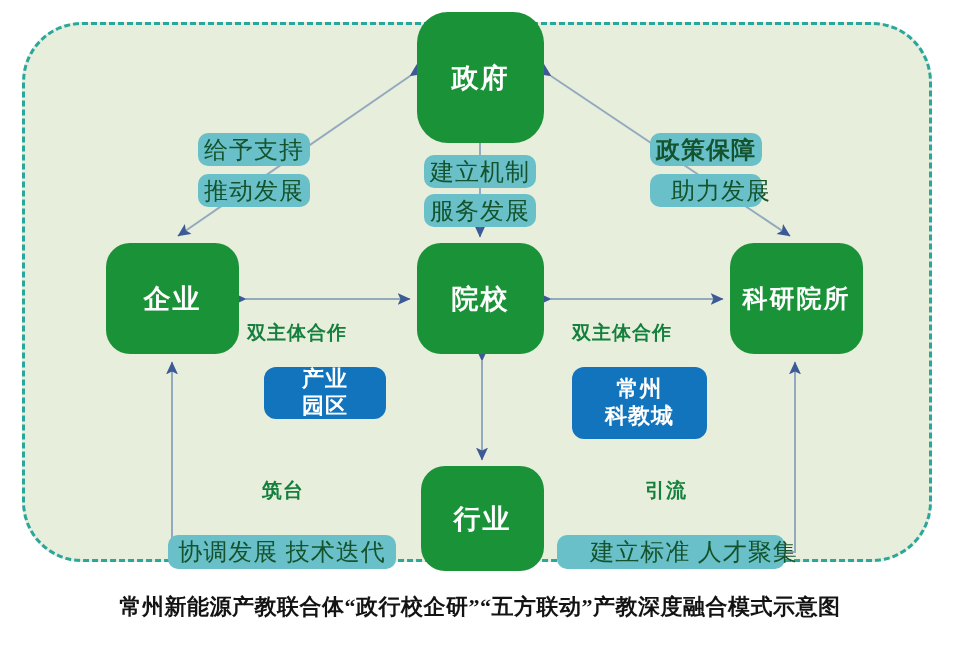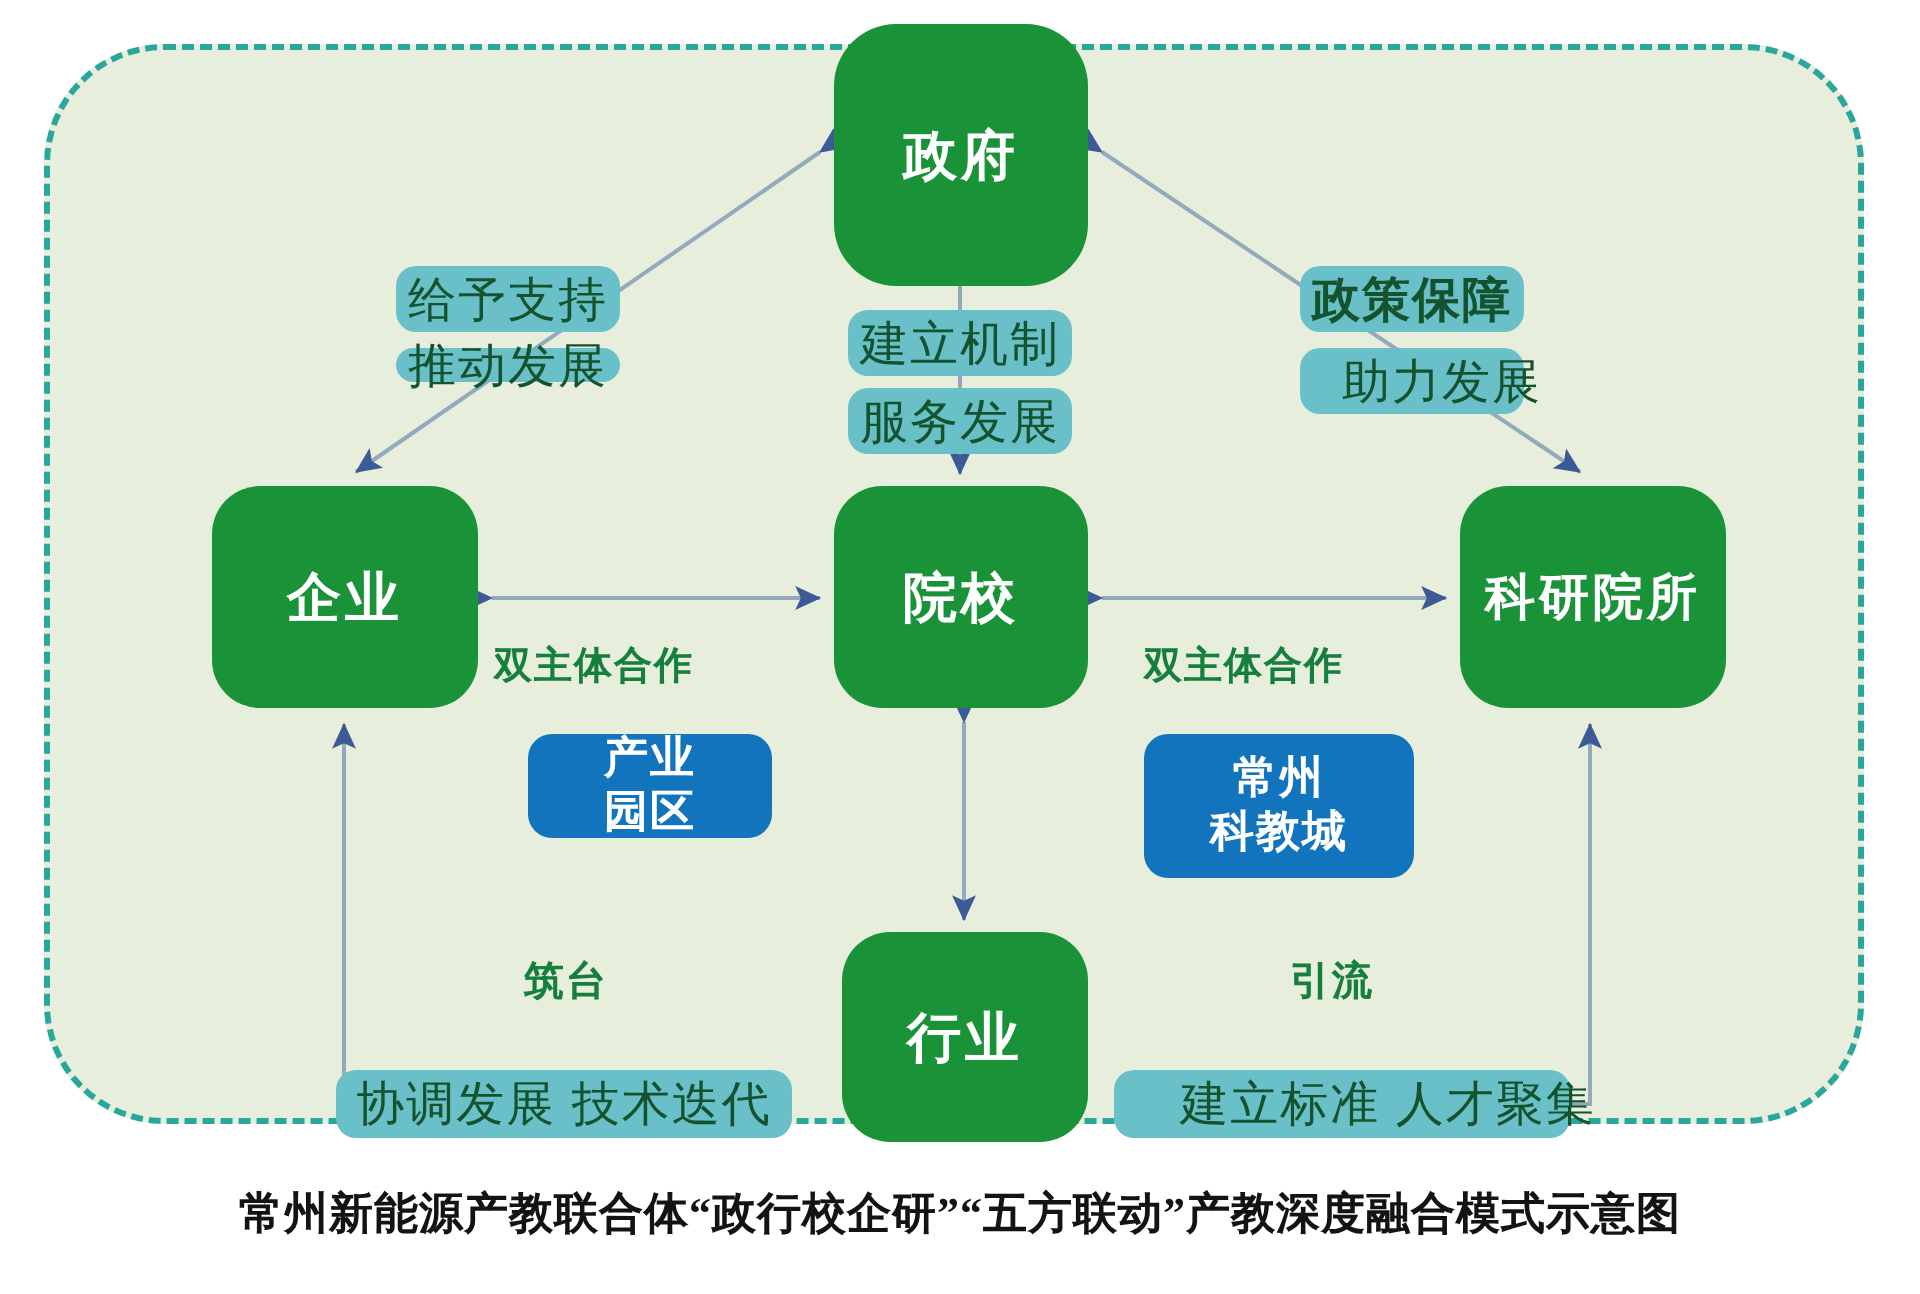--- a/index.html
+++ b/index.html
@@ -94,21 +94,21 @@
     font-weight: normal;
     display: flex;
     align-items: center;
     justify-content: center;
     text-align: center;
     letter-spacing: 1px;
     box-sizing: border-box;
     white-space: nowrap;
   }
   #pill-l1 { left: 198px; top: 133px; width: 112px; height: 33px; }
-  #pill-l2 { left: 198px; top: 174px; width: 112px; height: 17px; }
+  #pill-l2 { left: 198px; top: 174px; width: 112px; height: 33px; }
   #pill-m1 { left: 424px; top: 155px; width: 112px; height: 33px; }
   #pill-m2 { left: 424px; top: 194px; width: 112px; height: 33px; }
   #pill-r1 { left: 650px; top: 133px; width: 112px; height: 33px; font-weight: bold; }
   #pill-r2 { left: 650px; top: 174px; width: 112px; height: 33px; padding-left: 30px; }
   #pill-bl { left: 168px; top: 535px; width: 228px; height: 34px; }
   #pill-br { left: 557px; top: 535px; width: 228px; height: 34px; padding-left: 46px; }
 
   
   .edge-cap {
     position: absolute;

